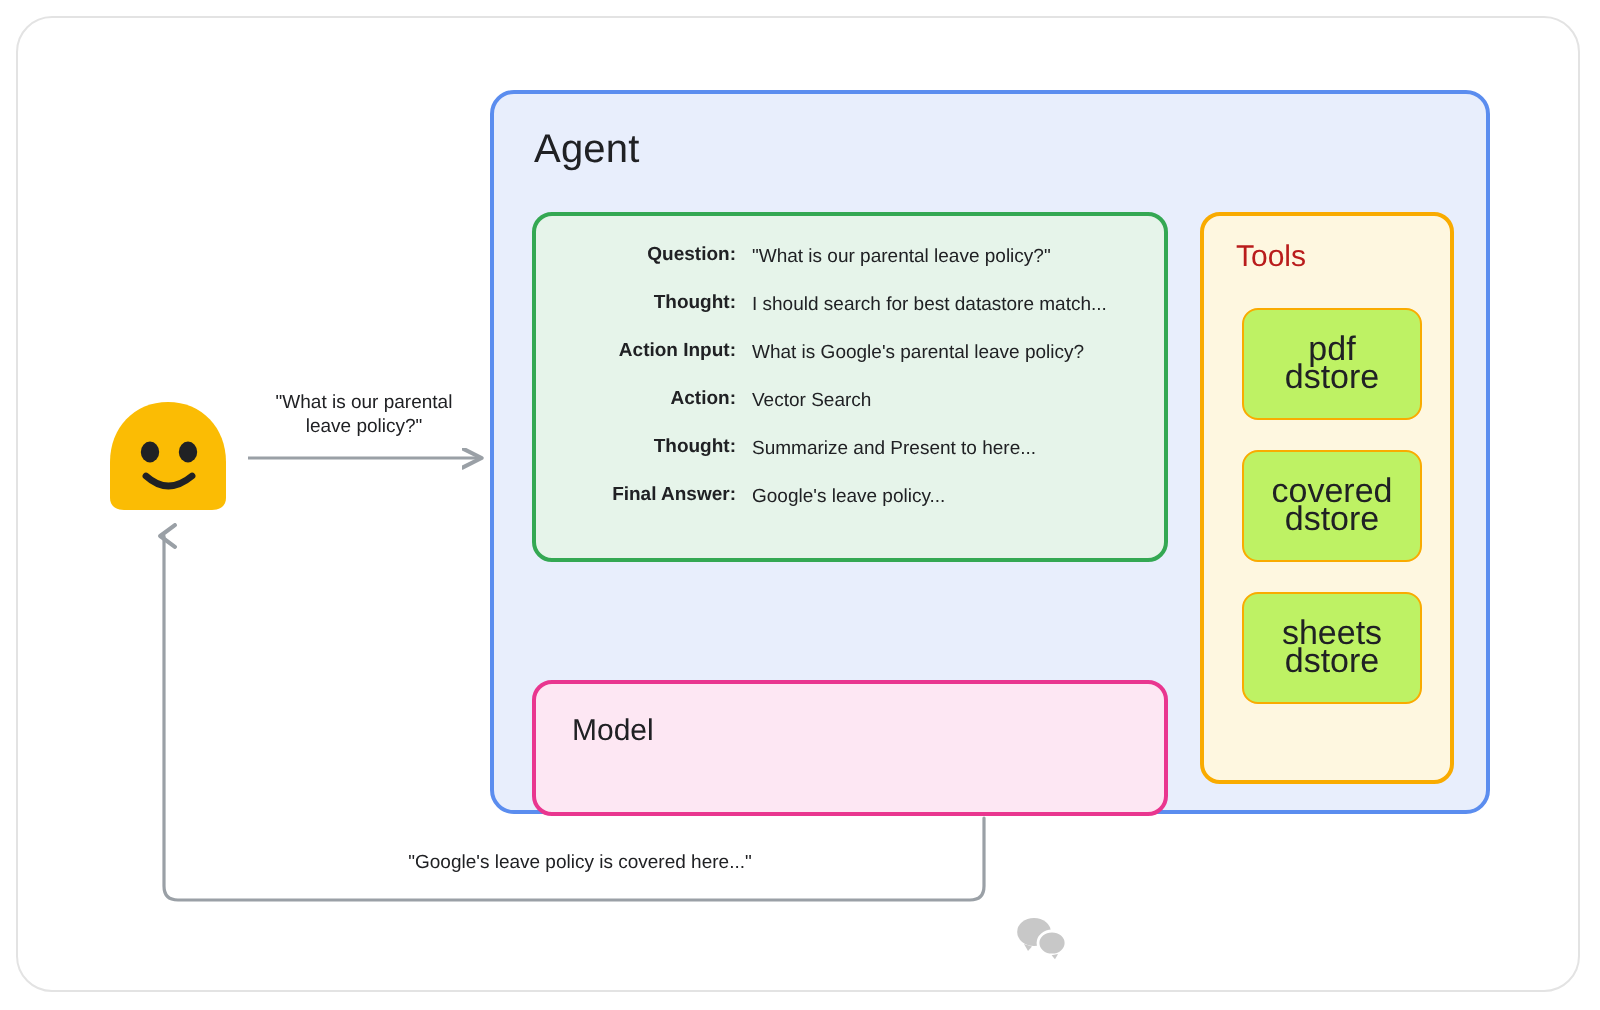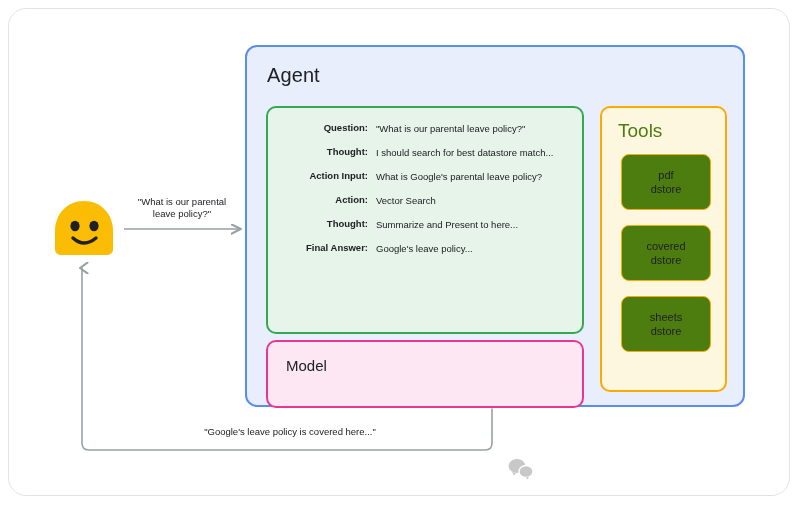--- a/index.html
+++ b/index.html
@@ -48,21 +48,21 @@
     font-size: 20px;
     color: #202124;
     letter-spacing: 0.1px;
   }
   
   .trace-box {
     position: absolute;
     left: 19px;
     top: 59px;
     width: 318px;
-    height: 228px;
+    height: 175px;
     background: #e6f4ea;
     border: 2px solid #34a853;
     border-radius: 10px;
     box-sizing: border-box;
     padding: 14px 10px 10px 0;
   }
   .trace-row {
     display: flex;
     align-items: flex-start;
     margin-bottom: 11px;
@@ -115,37 +115,37 @@
     height: 286px;
     background: #fef7e0;
     border: 2px solid #f9ab00;
     border-radius: 10px;
     box-sizing: border-box;
   }
   .tools-title {
     position: absolute;
     left: 16px;
     top: 12px;
-    font-size: 19px;
-    color: #4d7c0f;
+    font-size: 15px;
+    color: #b91c1c;
   }
   .tool-card {
     position: absolute;
     left: 19px;
     width: 90px;
     height: 56px;
-    background: #4d7c0f;
+    background: #bef264;
     border: 1.5px solid #f9ab00;
     border-radius: 8px;
     box-sizing: border-box;
     display: flex;
     align-items: center;
     justify-content: center;
     text-align: center;
-    font-size: 11px;
+    font-size: 17px;
     color: #202124;
     line-height: 14px;
   }
   .tool-card.t0 { top: 46px; }
   .tool-card.t1 { top: 117px; }
   .tool-card.t2 { top: 188px; }
   
   .emoji {
     position: absolute;
     left: 53px;

